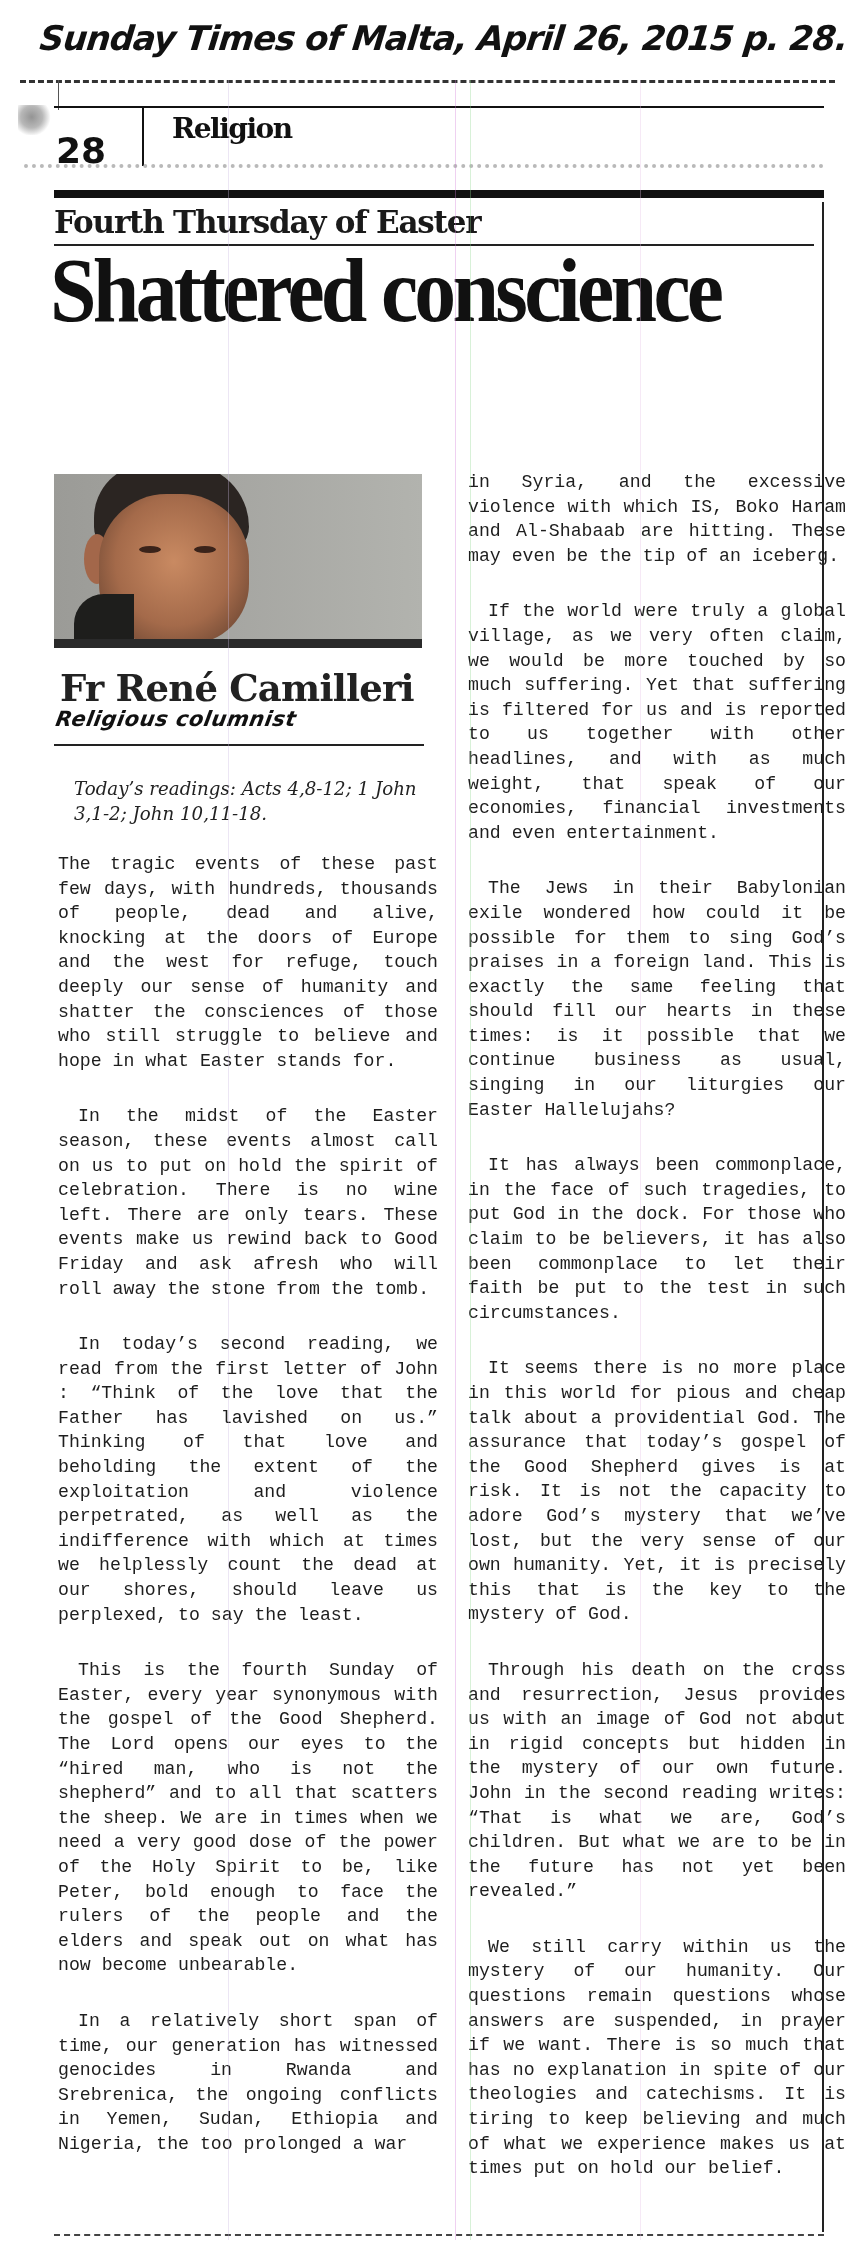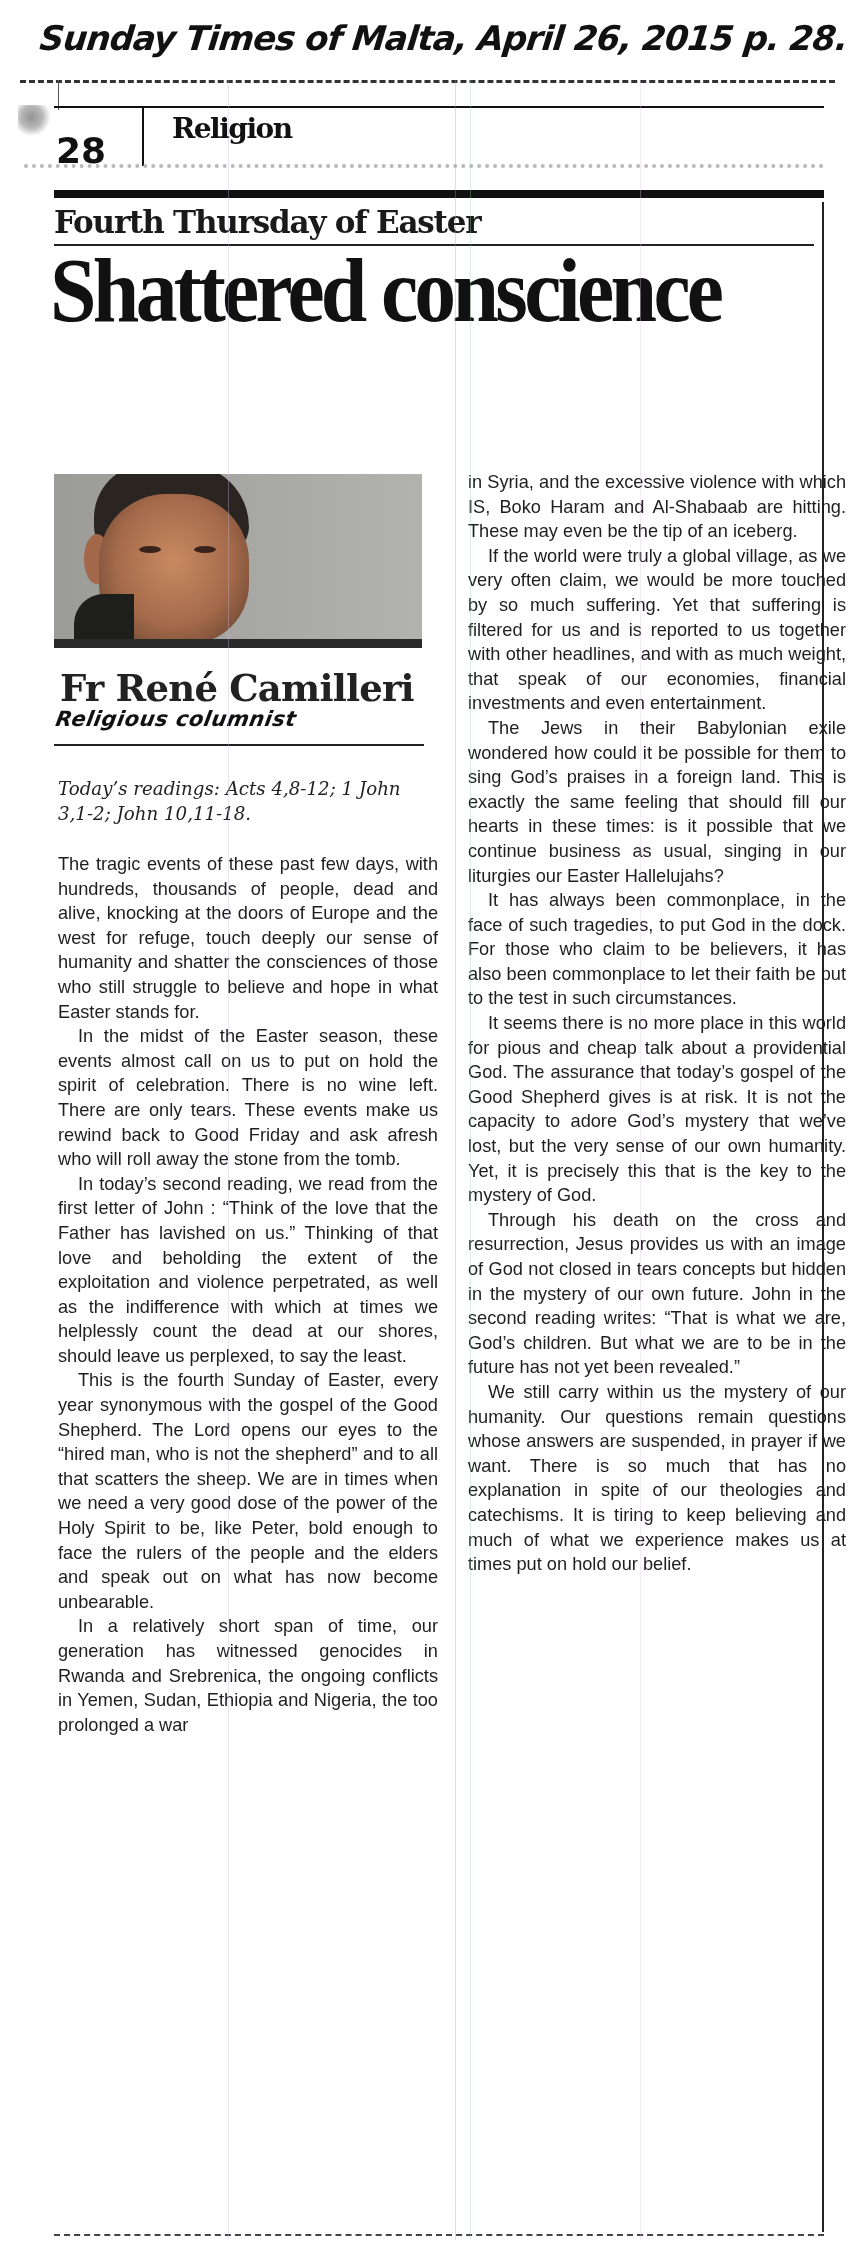--- a/index.html
+++ b/index.html
@@ -54,21 +54,21 @@
       position: absolute; left: 0; top: 2px;
       font-family: "DejaVu Serif", serif; font-weight: bold; font-size: 31px; letter-spacing: -1.2px; color: #1a1a1a;
     }
     .kicker-rule { position: absolute; left: 0; top: 42px; width: 760px; height: 2px; background: #222; }
     .headline {
       position: absolute; left: -4px; top: 44px;
       font-family: "Liberation Serif", serif; font-size: 90px; letter-spacing: -4px; line-height: 1; color: #111;
       transform: scaleX(0.93); transform-origin: left top; white-space: nowrap;
     }
 
-    .col { position: absolute; font-family: Liberation Sans, sans-serif; font-size: 18.2px; line-height: 24.6px; color: #1e1e1e; text-align: justify; }
+    .col { position: absolute; font-family: Liberation Mono, monospace; font-size: 18.2px; line-height: 24.6px; color: #1e1e1e; text-align: justify; }
     .col-left { left: 4px; width: 380px; }
     .col-right { left: 414px; width: 378px; top: 268px; }
 
     .photo {
       position: absolute; left: 0; top: 272px; width: 368px; height: 165px;
       background: linear-gradient(90deg, #9b9b97 0%, #a4a4a0 40%, #b2b3ae 100%);
       overflow: hidden;
     }
     .photo .hair {
       position: absolute; left: 40px; top: -10px; width: 155px; height: 90px;
@@ -89,26 +89,26 @@
       font-family: "DejaVu Serif", serif; font-weight: bold; font-size: 37px; letter-spacing: -0.8px; color: #222;
     }
     .role-hand {
       position: absolute; left: 2px; top: 505px;
       font-family: "DejaVu Sans", sans-serif; font-style: italic; font-weight: bold; font-size: 21px; color: #111;
       transform: skewX(-10deg); letter-spacing: 0.5px;
     }
     .author-rule { position: absolute; left: 0; top: 542px; width: 370px; height: 2px; background: #222; }
 
     .readings {
-      position: absolute; left: 4px; top: 574px; width: 380px;
+      position: absolute; left: 20px; top: 574px; width: 380px;
       font-family: "DejaVu Serif", serif; font-style: italic; font-size: 18.2px; line-height: 25px; color: #222;
     }
     .body-left { top: 650px; }
     .col p { text-indent: 0; }
-    .col p + p { text-indent: 20px; }
+    .col p + p { text-indent: 20px; margin-top: 31px; }
 
     .bottom-rule {
       position: absolute; left: 0; top: 2128px; width: 770px; height: 2px;
       border-top: 2px dashed #444;
     }
     .streak { position: absolute; top: 80px; width: 1px; height: 2160px; opacity: 0.35; }
   </style>
 </head>
 <body>
 
@@ -154,21 +154,21 @@
       <p>This is the fourth Sunday of Easter, every year synonymous with the gospel of the Good Shepherd. The Lord opens our eyes to the “hired man, who is not the shepherd” and to all that scatters the sheep. We are in times when we need a very good dose of the power of the Holy Spirit to be, like Peter, bold enough to face the rulers of the people and the elders and speak out on what has now become unbearable.</p>
       <p>In a relatively short span of time, our generation has witnessed genocides in Rwanda and Srebrenica, the ongoing conflicts in Yemen, Sudan, Ethiopia and Nigeria, the too prolonged a war</p>
     </div>
 
     <div class="col col-right">
       <p>in Syria, and the excessive violence with which IS, Boko Haram and Al-Shabaab are hitting. These may even be the tip of an iceberg.</p>
       <p>If the world were truly a global village, as we very often claim, we would be more touched by so much suffering. Yet that suffering is filtered for us and is reported to us together with other headlines, and with as much weight, that speak of our economies, financial investments and even entertainment.</p>
       <p>The Jews in their Babylonian exile wondered how could it be possible for them to sing God’s praises in a foreign land. This is exactly the same feeling that should fill our hearts in these times: is it possible that we continue business as usual, singing in our liturgies our Easter Hallelujahs?</p>
       <p>It has always been commonplace, in the face of such tragedies, to put God in the dock. For those who claim to be believers, it has also been commonplace to let their faith be put to the test in such circumstances.</p>
       <p>It seems there is no more place in this world for pious and cheap talk about a providential God. The assurance that today’s gospel of the Good Shepherd gives is at risk. It is not the capacity to adore God’s mystery that we’ve lost, but the very sense of our own humanity. Yet, it is precisely this that is the key to the mystery of God.</p>
-      <p>Through his death on the cross and resurrection, Jesus provides us with an image of God not closed in tears concepts but hidden in the mystery of our own future. John in the second reading writes: “That is what we are, God’s children. But what we are to be in the future has not yet been revealed.”</p>
+      <p>Through his death on the cross and resurrection, Jesus provides us with an image of God not about in rigid concepts but hidden in the mystery of our own future. John in the second reading writes: “That is what we are, God’s children. But what we are to be in the future has not yet been revealed.”</p>
       <p>We still carry within us the mystery of our humanity. Our questions remain questions whose answers are suspended, in prayer if we want. There is so much that has no explanation in spite of our theologies and catechisms. It is tiring to keep believing and much of what we experience makes us at times put on hold our belief.</p>
     </div>
   </div>
 
   <div class="bottom-rule"></div>
 </div>
 
 <div class="streak" style="left:455px;background:#d07ad8"></div>
 <div class="streak" style="left:470px;background:#8fd88f"></div>
 <div class="streak" style="left:228px;background:#c8b8e0"></div>

